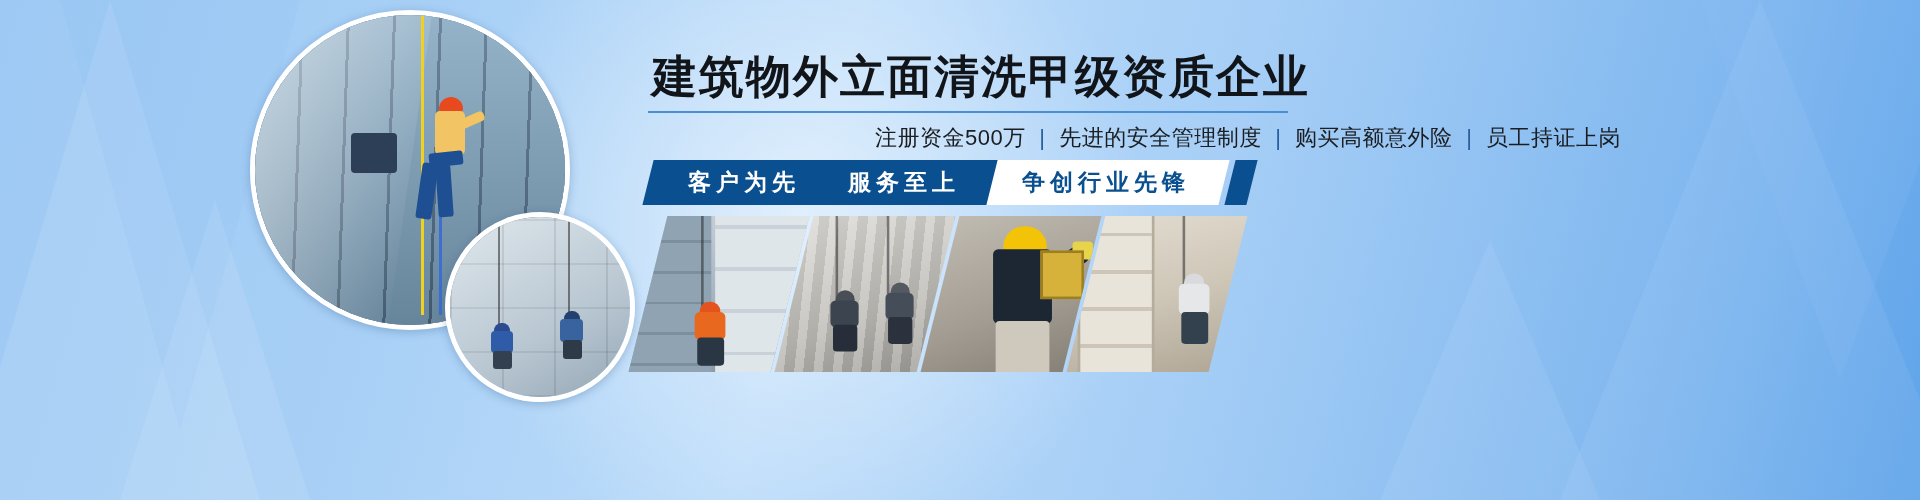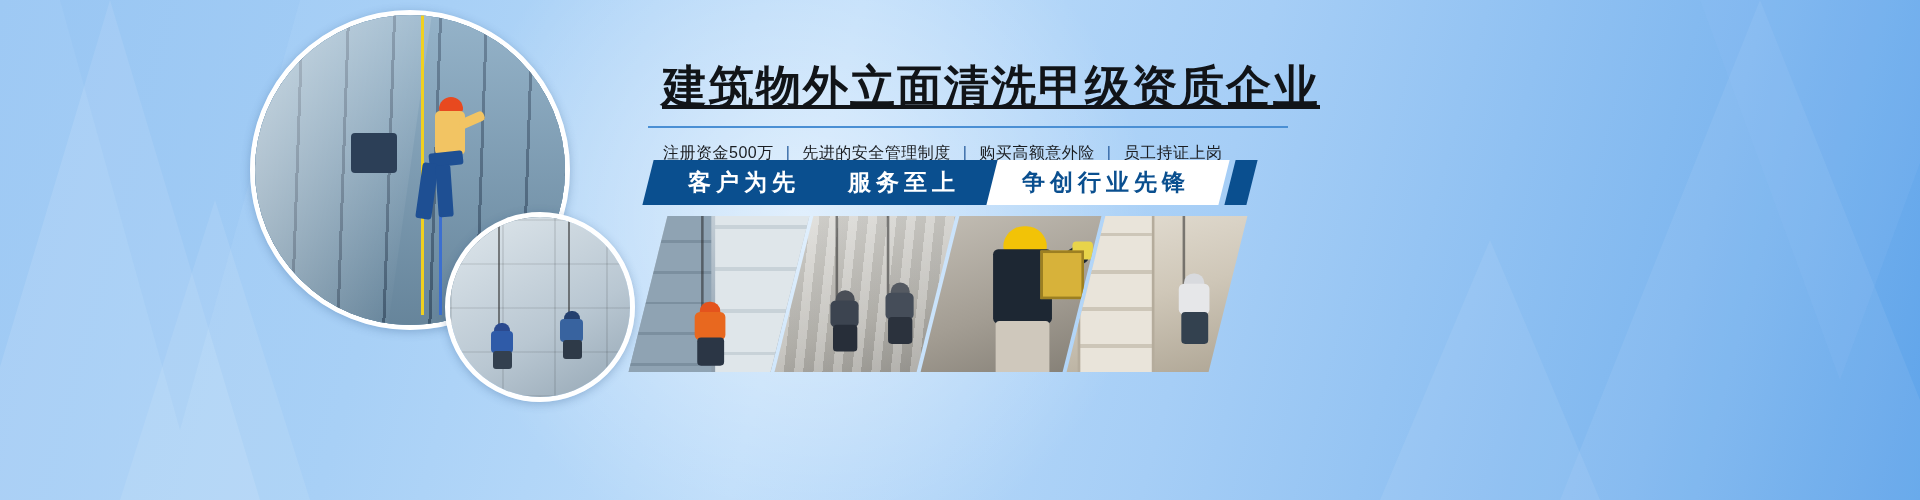--- a/index.html
+++ b/index.html
@@ -56,25 +56,25 @@
     background:
       repeating-linear-gradient(90deg,rgba(0,0,0,.09) 0px,rgba(0,0,0,.09) 2px,transparent 2px,transparent 52px),
       repeating-linear-gradient(0deg,rgba(0,0,0,.07) 0px,rgba(0,0,0,.07) 2px,transparent 2px,transparent 44px),
       linear-gradient(150deg,#dfe7ec,#b9c7d2 60%,#94a6b4);
   }
 
   
   .txt{position:absolute;left:648px;top:48px;width:1200px;}
   .headline{
     font-size:45px;font-weight:bold;color:#111418;letter-spacing:2px;
-    line-height:1.12;margin:14px;white-space:nowrap;text-decoration:underline;
+    line-height:1.12;margin:4px;white-space:nowrap;
   }
   .rule{width:640px;height:2px;background:#4a8fd4;margin:9px 0 10px 0;}
   .subline{
-    font-size:16px;color:#1a1d21;letter-spacing:.5px;white-space:nowrap;margin:15px;
+    font-size:22px;color:#1a1d21;letter-spacing:.5px;white-space:nowrap;margin:0;text-align:center;
   }
   .sep{color:#2a5f9e;margin:0 7px;}
 
   
   .slogan{position:absolute;left:648px;top:160px;height:45px;display:flex;align-items:stretch;}
   .sl-blue{
     background:#0a4f8f;color:#ffffff;display:flex;align-items:center;gap:48px;
     padding:0 34px 0 40px;font-size:23px;font-weight:bold;letter-spacing:5px;
     transform:skewX(-14deg);
   }

